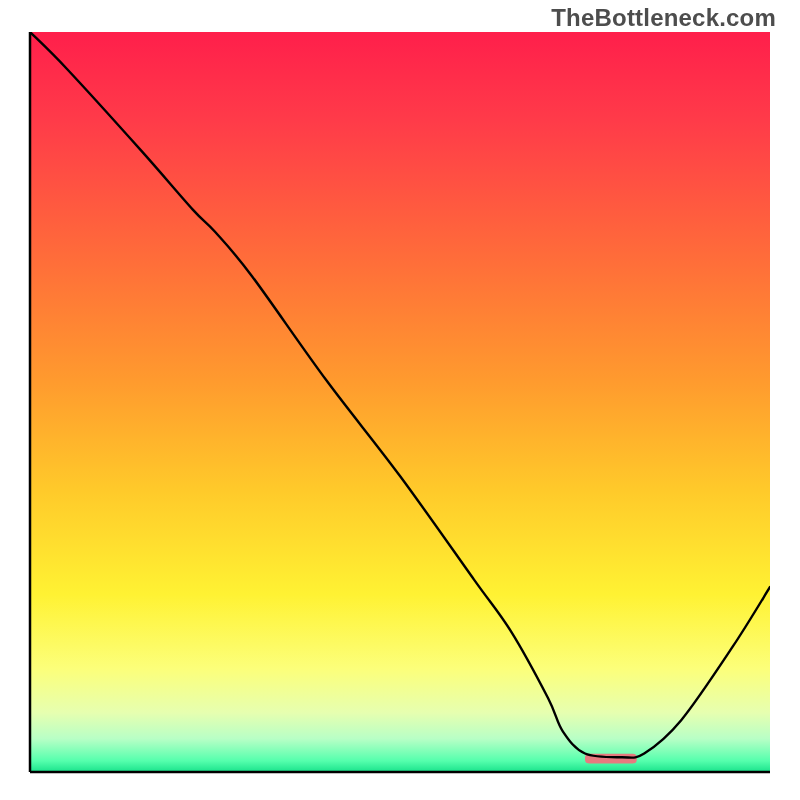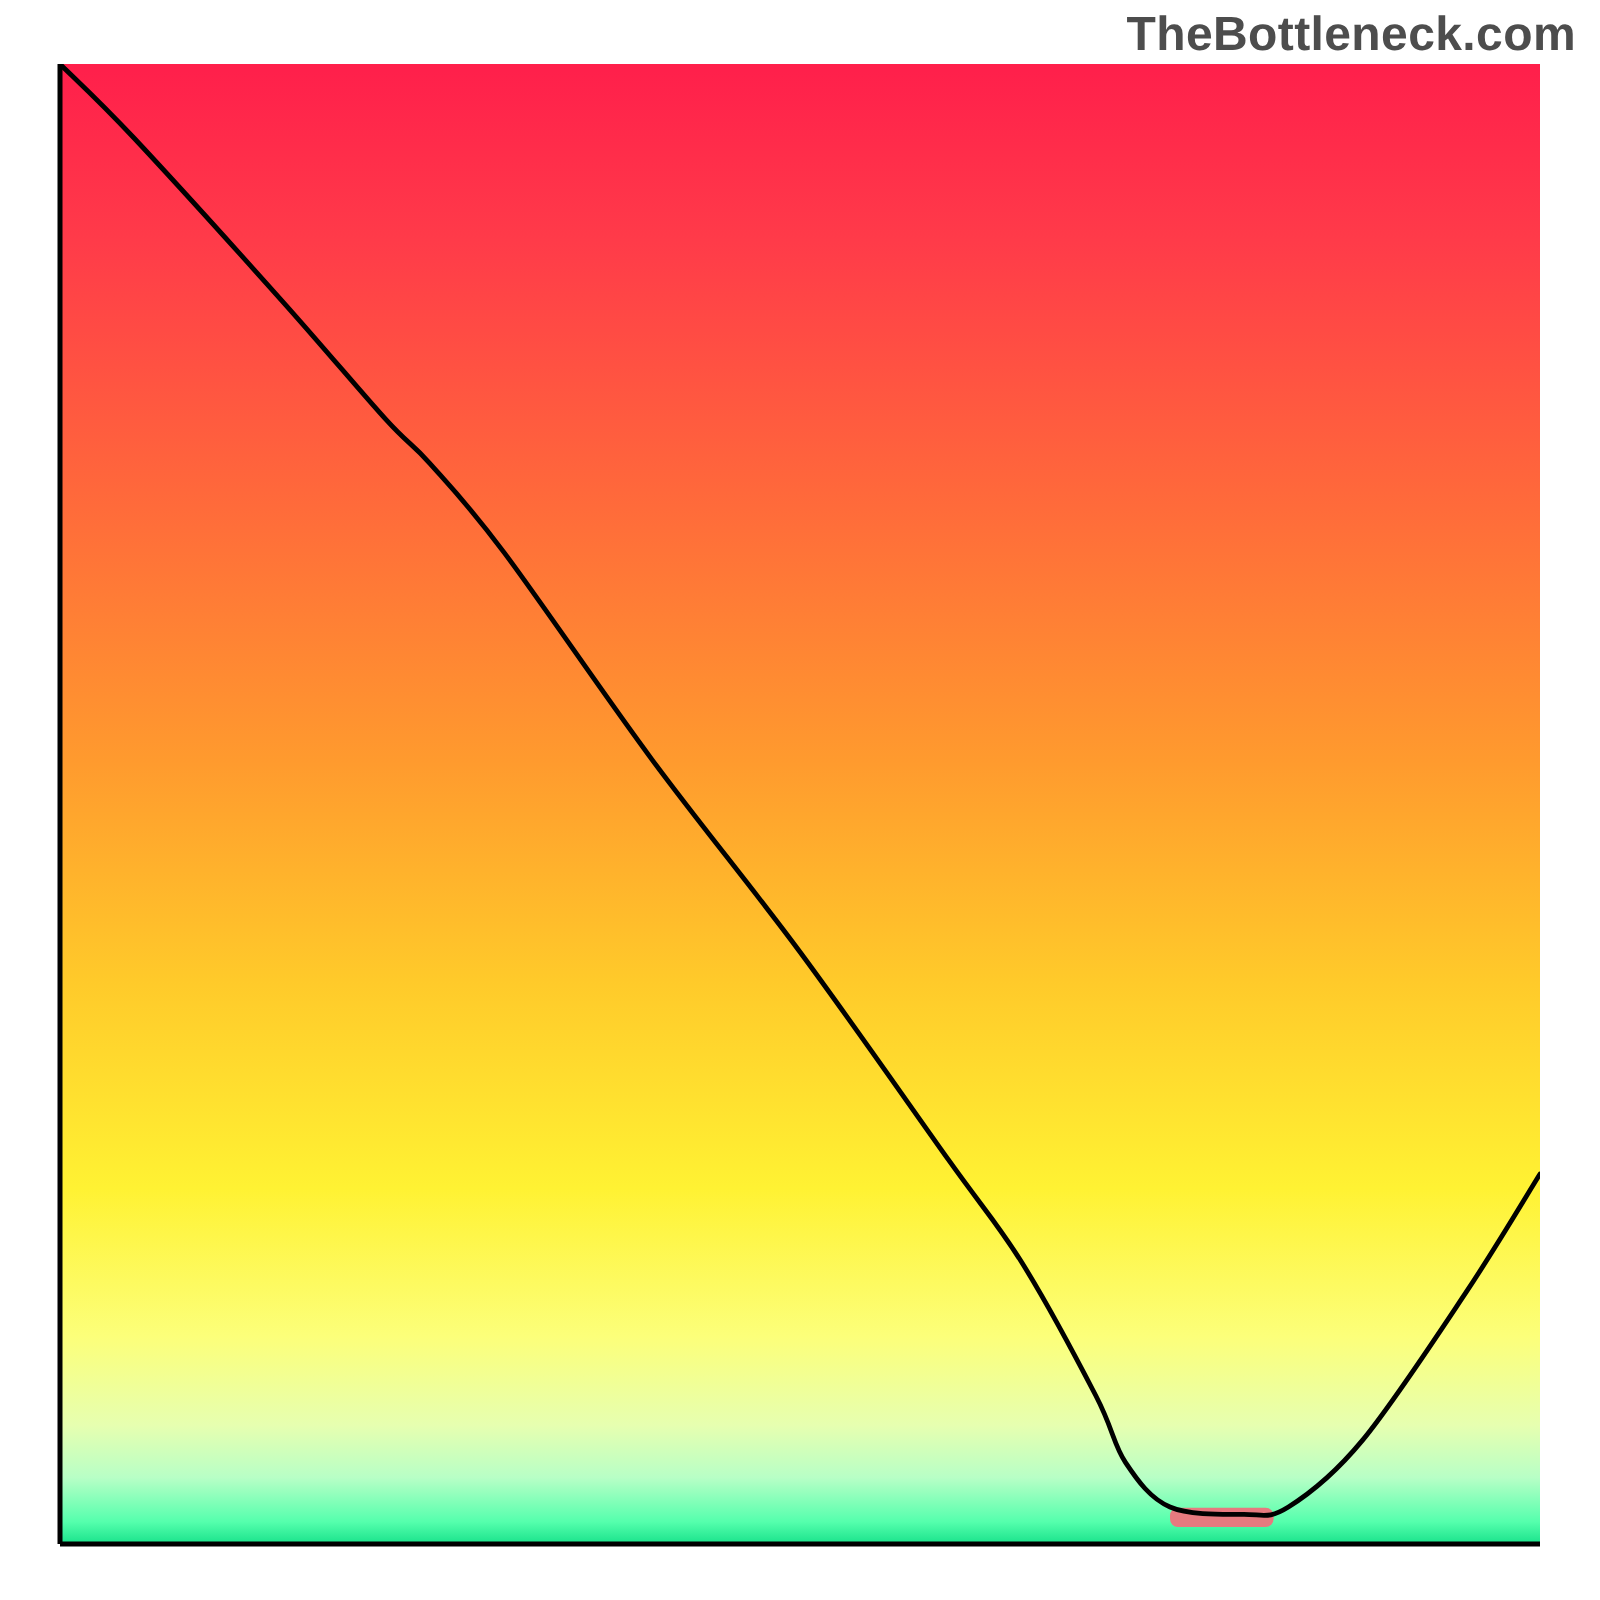--- a/index.html
+++ b/index.html
@@ -11,21 +11,21 @@
     font-family: Arial, Helvetica, sans-serif;
   }
   .frame {
     position: relative;
     width: 800px;
     height: 800px;
   }
   .watermark {
     position: absolute;
     top: 4px;
-    right: 12px;
+    right: 24px;
     font-size: 24px;
     font-weight: 600;
     color: #4d4d4d;
     letter-spacing: 0.2px;
   }
   svg {
     display: block;
   }
 </style>
 </head>

